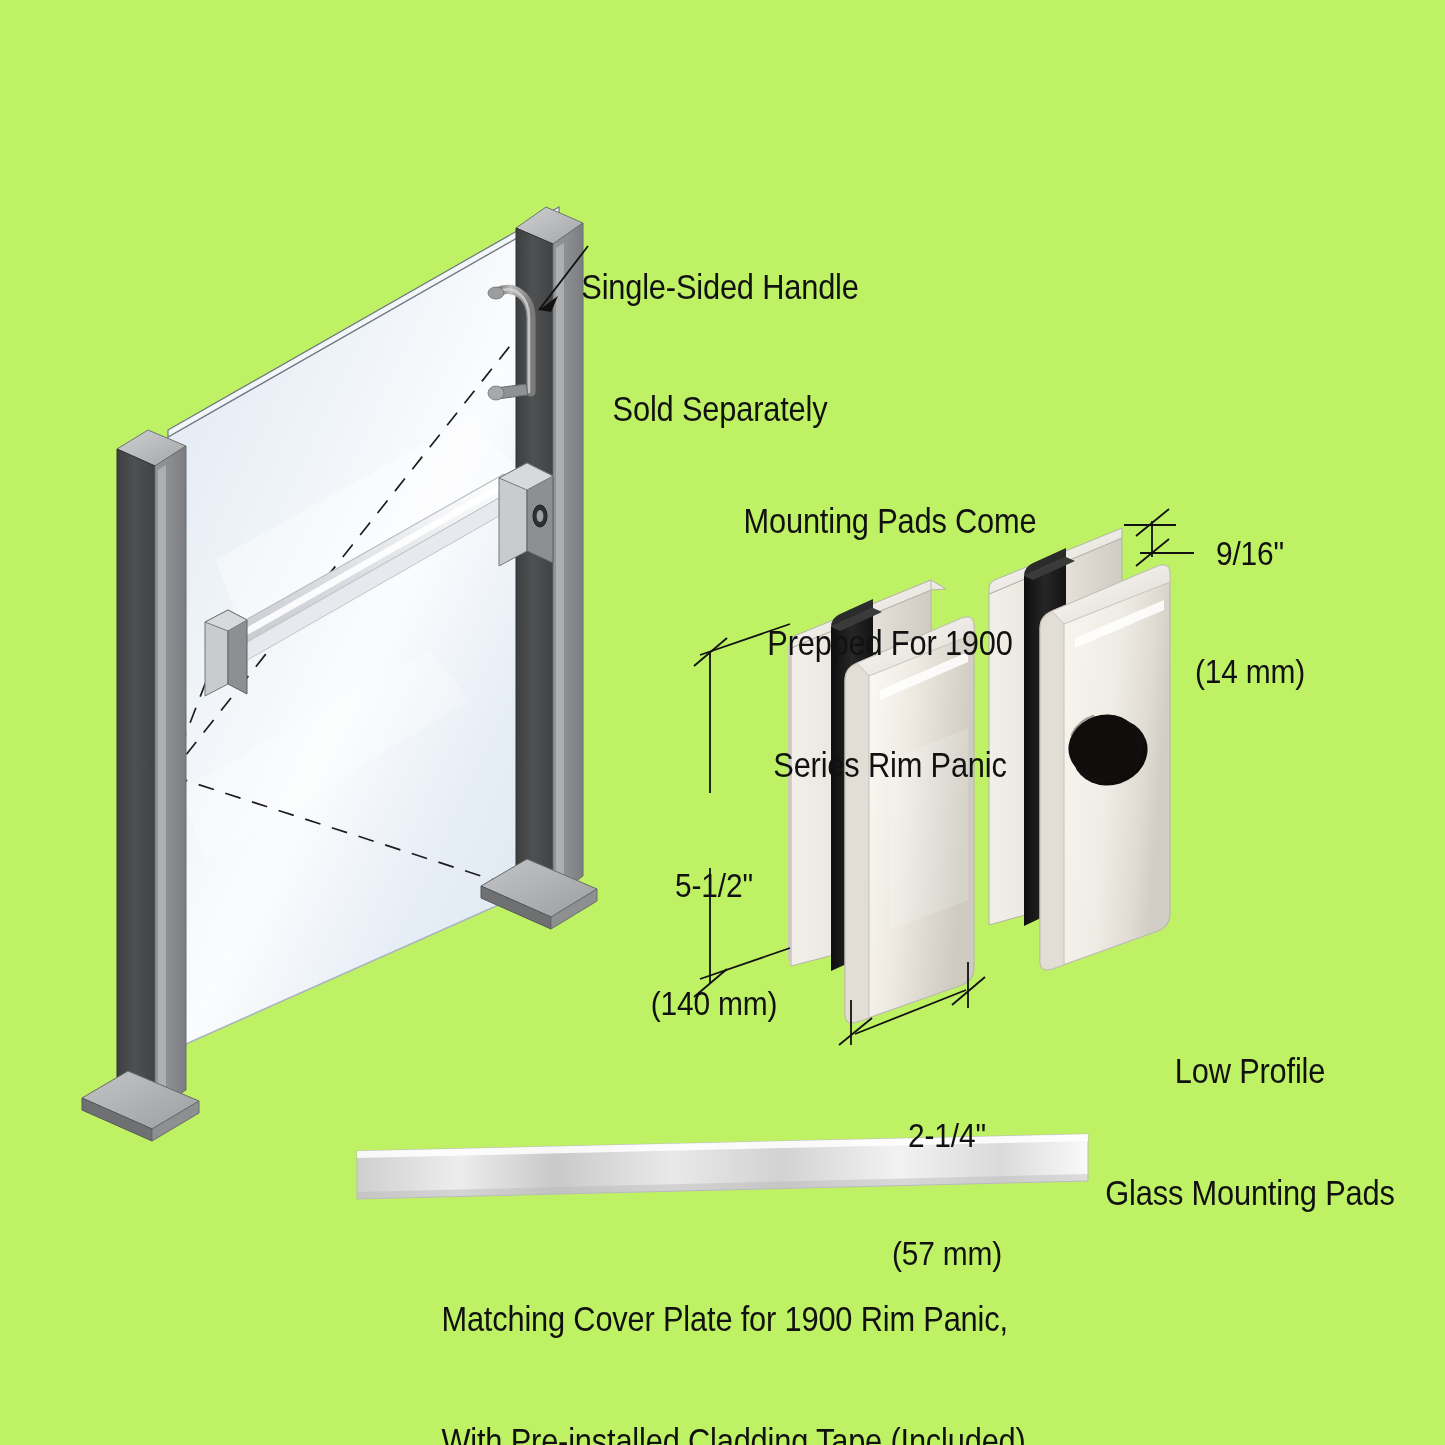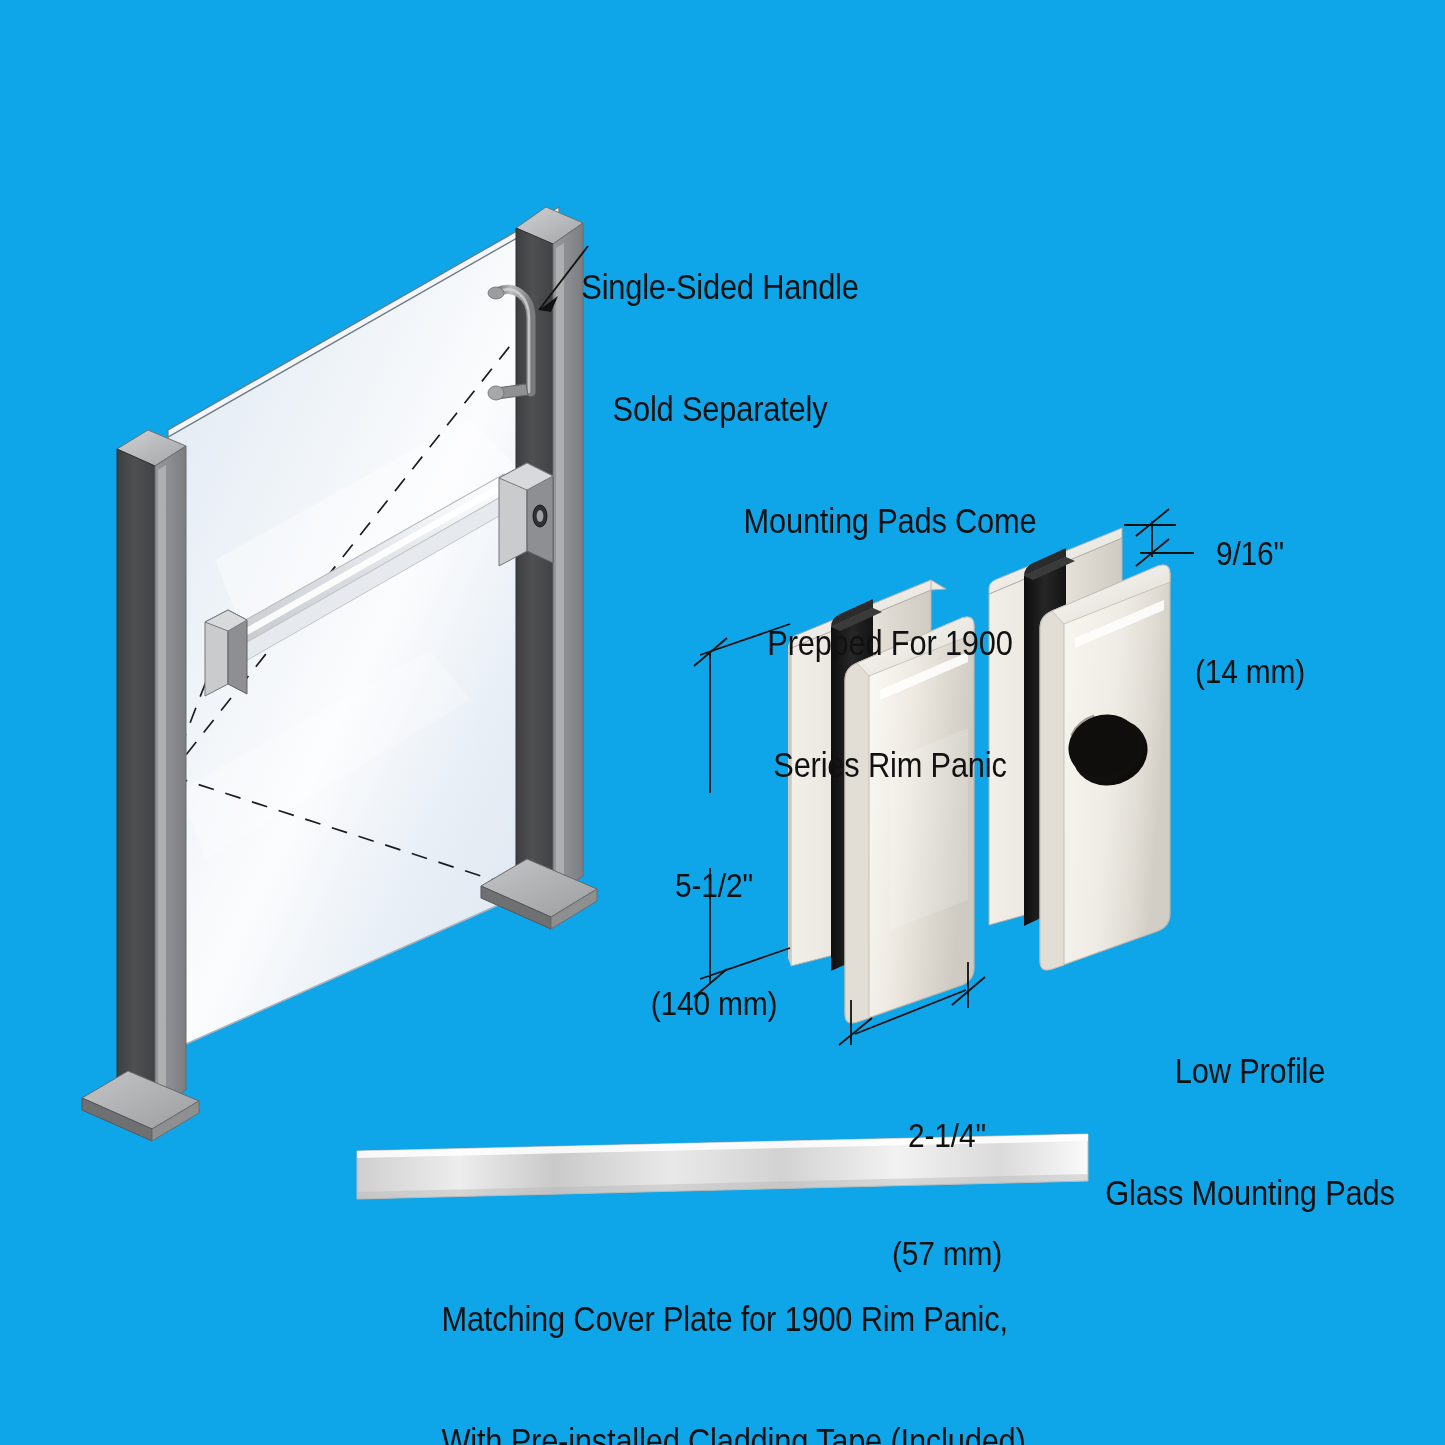--- a/index.html
+++ b/index.html
@@ -8,21 +8,21 @@
     padding: 0;
     background: #ffffff;
   }
   body {
     font-family: "Liberation Sans", "DejaVu Sans", sans-serif;
   }
   #stage {
     position: relative;
     width: 1445px;
     height: 1445px;
-    background: #0ea5e9;
+    background: #bef264;
     overflow: hidden;
   }
   #art {
     position: absolute;
     inset: 0;
     width: 1445px;
     height: 1445px;
   }
   .cap {
     position: absolute;

